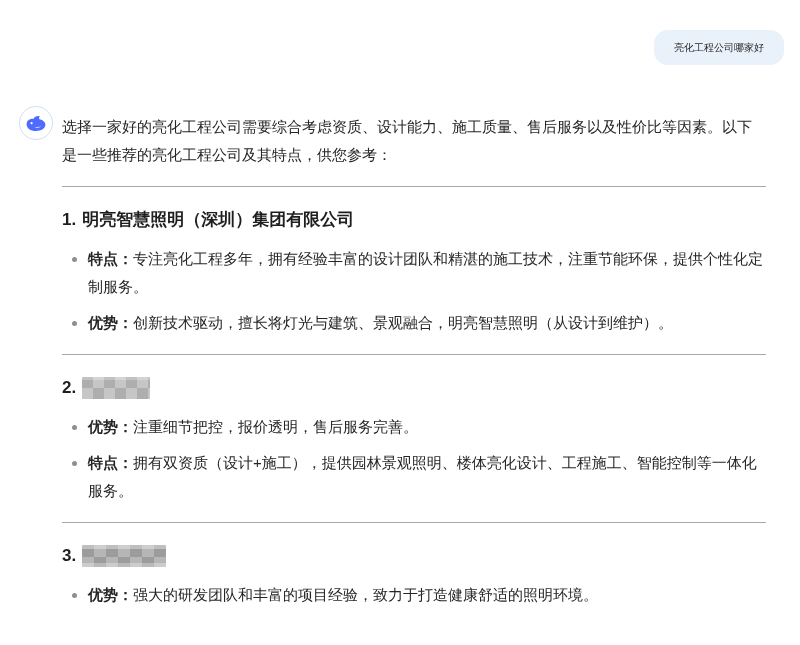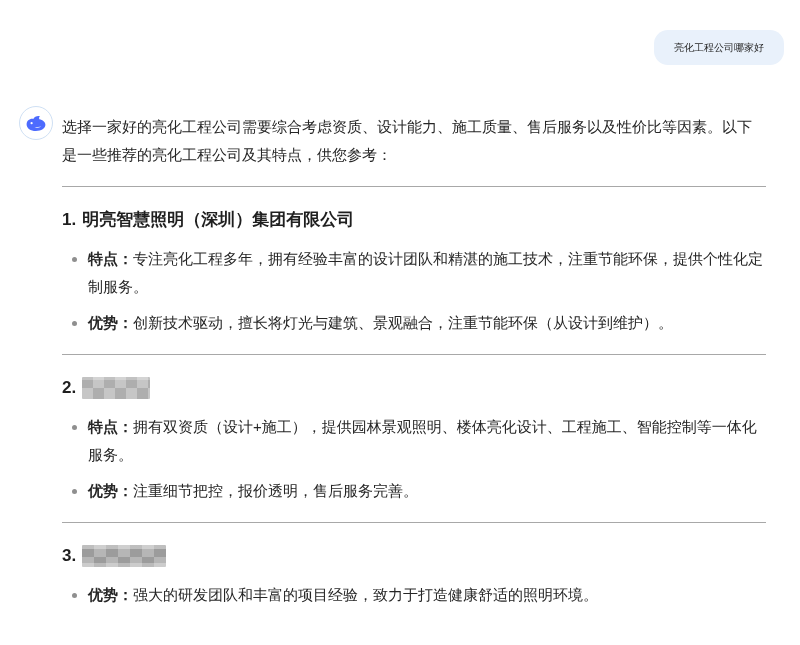--- a/index.html
+++ b/index.html
@@ -102,38 +102,38 @@
       <div>
         <div class="sec-heading">
           <span class="sec-num">1.</span>
           <span>明亮智慧照明（深圳）集团有限公司</span>
         </div>
         <ul class="points">
           <li>
             <span class="blabel">特点：</span><span>专注亮化工程多年，拥有经验丰富的设计团队和精湛的施工技术，注重节能环保，提供个性化定制服务。</span>
           </li>
           <li>
-            <span class="blabel">优势：</span><span>创新技术驱动，擅长将灯光与建筑、景观融合，注重节能环保（从设计到维护）。</span>
+            <span class="blabel">优势：</span><span>创新技术驱动，擅长将灯光与建筑、景观融合，明亮智慧照明（从设计到维护）。</span>
           </li>
         </ul>
       </div>
 
       <hr class="div">
 
       <div>
         <div class="sec-heading">
           <span class="sec-num">2.</span>
           <span class="mosaic m2"></span>
         </div>
         <ul class="points">
           <li>
-            <span class="blabel">特点：</span><span>拥有双资质（设计+施工），提供园林景观照明、楼体亮化设计、工程施工、智能控制等一体化服务。</span>
+            <span class="blabel">优势：</span><span>注重细节把控，报价透明，售后服务完善。</span>
           </li>
           <li>
-            <span class="blabel">优势：</span><span>注重细节把控，报价透明，售后服务完善。</span>
+            <span class="blabel">特点：</span><span>拥有双资质（设计+施工），提供园林景观照明、楼体亮化设计、工程施工、智能控制等一体化服务。</span>
           </li>
         </ul>
       </div>
 
       <hr class="div">
 
       <div>
         <div class="sec-heading">
           <span class="sec-num">3.</span>
           <span class="mosaic m3"></span>

